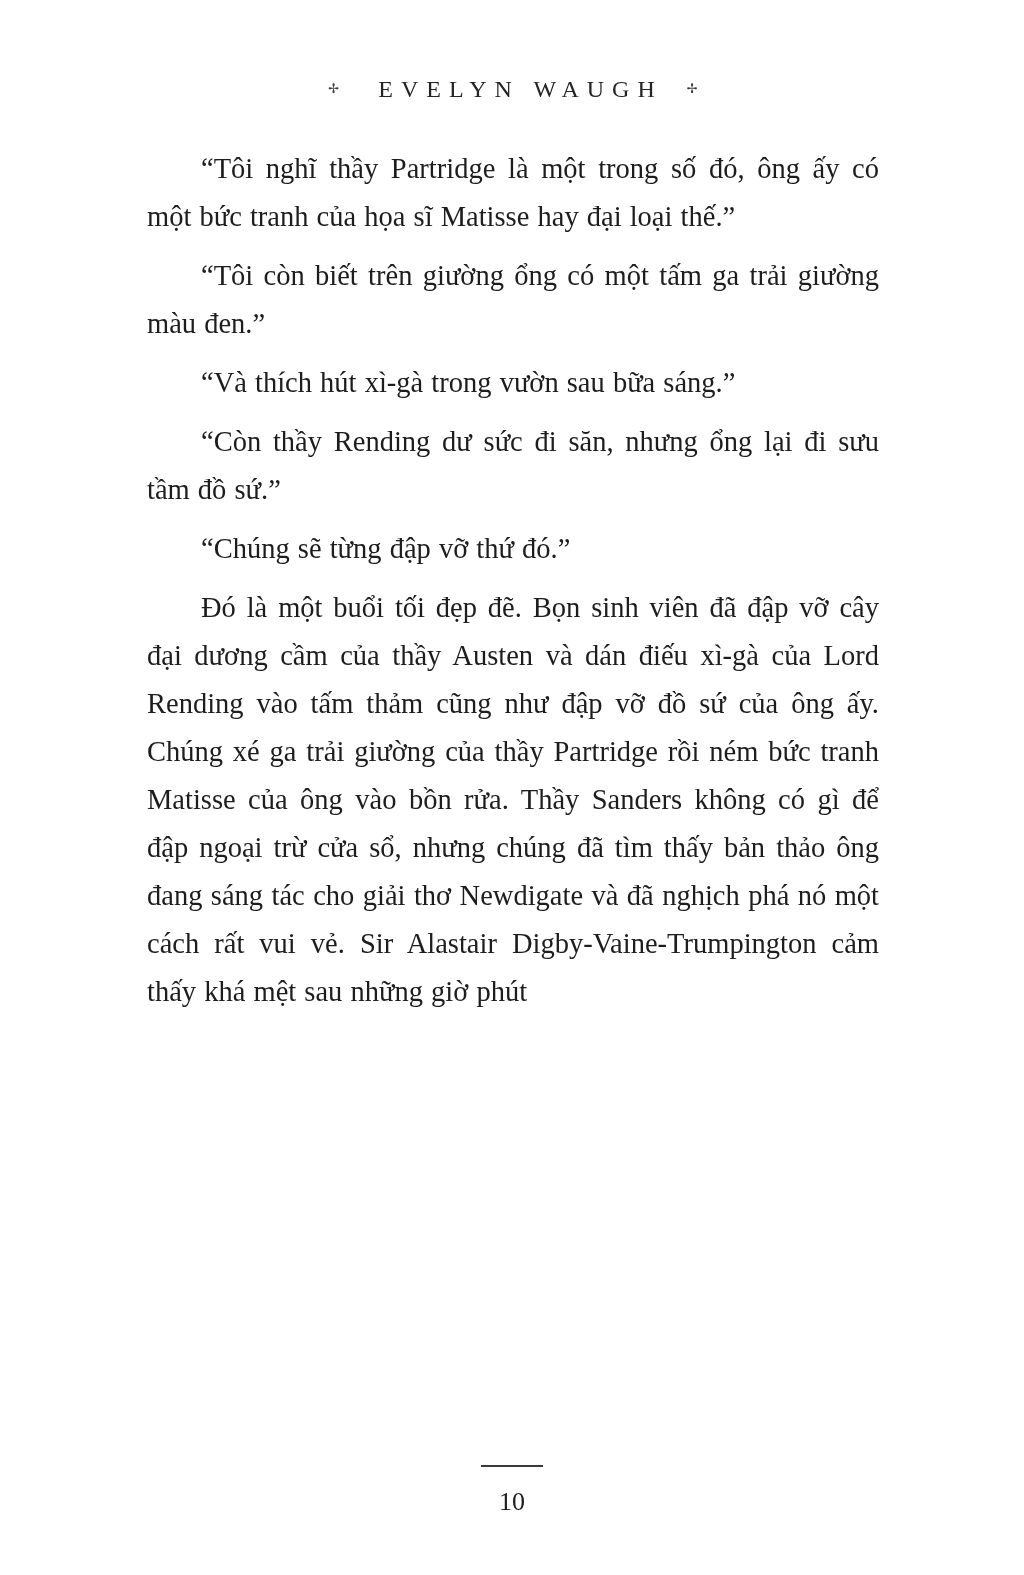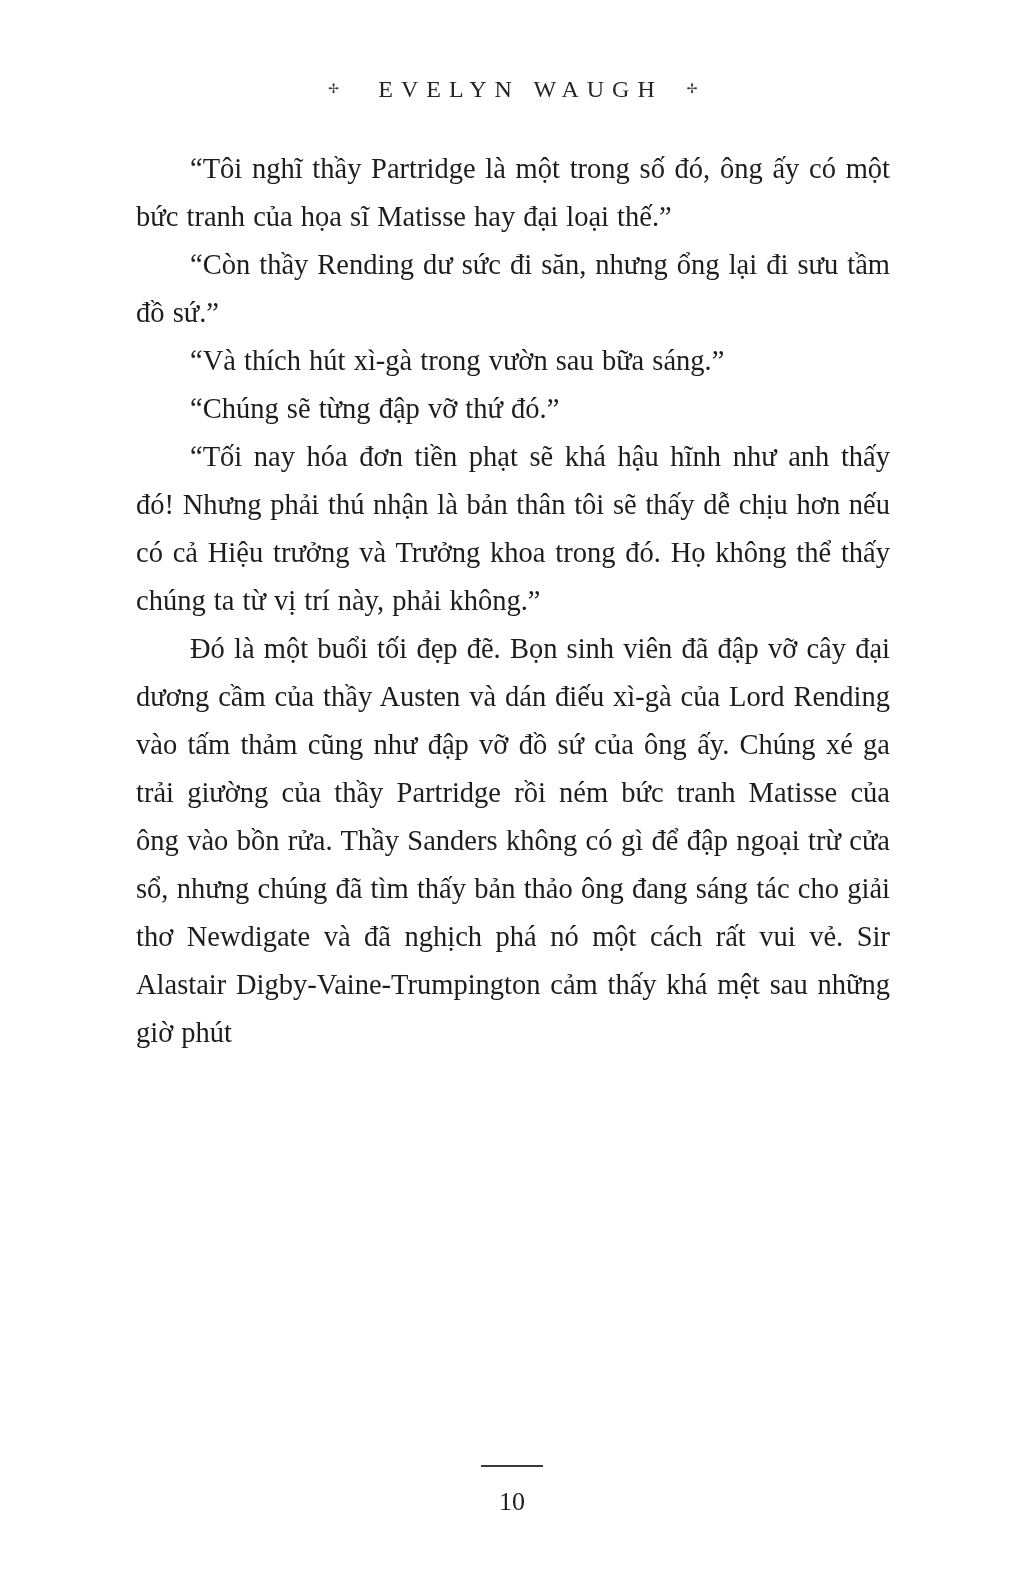--- a/index.html
+++ b/index.html
@@ -35,21 +35,21 @@
     text-transform: uppercase;
     margin-left: 15px;
   }
   .ornament {
     font-family: "DejaVu Sans", sans-serif;
     font-size: 13px;
     color: #3a3a3a;
     transform: translateY(-1px);
   }
   .body-text p {
-    margin: 0;
+    margin: 11px;
     font-size: 28.5px;
     line-height: 48px;
     text-align: justify;
     text-indent: 54px;
     word-spacing: 1px;
     color: #1d1d1d;
   }
   .footer {
     position: absolute;
     left: 0;
@@ -74,24 +74,24 @@
 <div class="page">
 
   <div class="running-header">
     <span class="ornament">✢</span>
     <span class="running-title">EVELYN WAUGH</span>
     <span class="ornament">✢</span>
   </div>
 
   <div class="body-text">
     <p>“Tôi nghĩ thầy Partridge là một trong số đó, ông ấy có một bức tranh của họa sĩ Matisse hay đại loại thế.”</p>
+    <p>“Tôi còn biết trên giường ổng có một tấm ga trải giường màu đen.”</p>
+    <p>“Và thích hút xì-gà trong vườn sau bữa sáng.”</p>
     <p>“Còn thầy Rending dư sức đi săn, nhưng ổng lại đi sưu tầm đồ sứ.”</p>
-    <p>“Và thích hút xì-gà trong vườn sau bữa sáng.”</p>
     <p>“Chúng sẽ từng đập vỡ thứ đó.”</p>
-    <p>“Tối nay hóa đơn tiền phạt sẽ khá hậu hĩnh như anh thấy đó! Nhưng phải thú nhận là bản thân tôi sẽ thấy dễ chịu hơn nếu có cả Hiệu trưởng và Trưởng khoa trong đó. Họ không thể thấy chúng ta từ vị trí này, phải không.”</p>
     <p>Đó là một buổi tối đẹp đẽ. Bọn sinh viên đã đập vỡ cây đại dương cầm của thầy Austen và dán điếu xì-gà của Lord Rending vào tấm thảm cũng như đập vỡ đồ sứ của ông ấy. Chúng xé ga trải giường của thầy Partridge rồi ném bức tranh Matisse của ông vào bồn rửa. Thầy Sanders không có gì để đập ngoại trừ cửa sổ, nhưng chúng đã tìm thấy bản thảo ông đang sáng tác cho giải thơ Newdigate và đã nghịch phá nó một cách rất vui vẻ. Sir Alastair Digby-Vaine-Trumpington cảm thấy khá mệt sau những giờ phút</p>
   </div>
 
   <div class="footer">
     <div class="footer-rule"></div>
     <div class="page-number">10</div>
   </div>
 
 </div>
 

